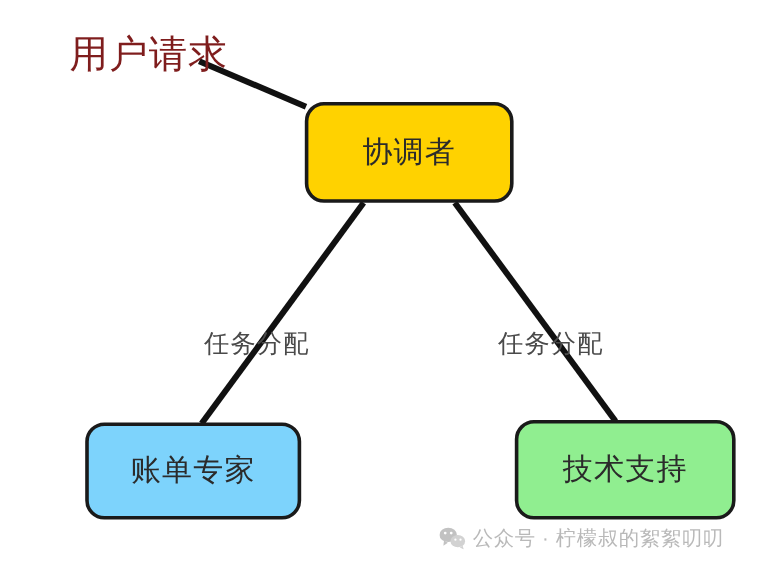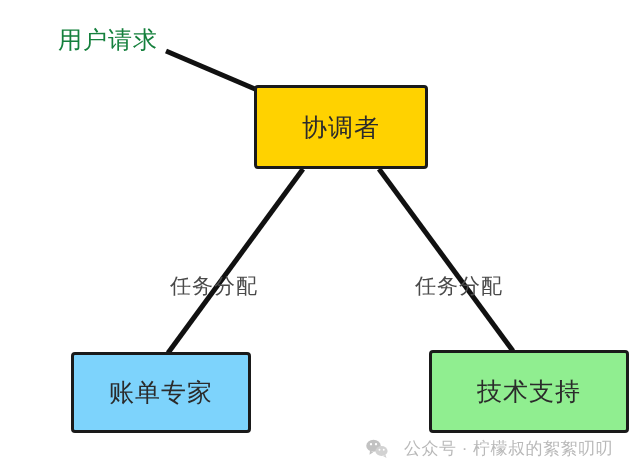--- a/index.html
+++ b/index.html
@@ -24,21 +24,21 @@
   }
 
   
   .node {
     position: absolute;
     box-sizing: border-box;
     display: flex;
     align-items: center;
     justify-content: center;
     border: 3px solid #1a1a1a;
-    border-radius: 4px;
+    border-radius: 16px;
     text-align: center;
     line-height: 1;
   }
   .node-label {
     font-size: 25px;
     color: #2b2b2b;
     letter-spacing: 1px;
     font-family: "Liberation Serif", "DejaVu Serif", serif;
   }
 
@@ -52,30 +52,30 @@
   #node-billing {
     left: 71px;
     top: 352px;
     width: 180px;
     height: 81px;
     background: #7dd3fc;
   }
   #node-tech {
     left: 429px;
     top: 350px;
-    width: 200px;
+    width: 184px;
     height: 83px;
     background: #90EE90;
   }
 
   
   .diagram-text {
     position: absolute;
-    font-size: 24px;
-    color: #15803d;
+    font-size: 32px;
+    color: #7f1d1d;
     white-space: nowrap;
     letter-spacing: 1px;
     font-family: "Liberation Serif", "DejaVu Serif", serif;
   }
   #label-user-request {
     left: 58px;
     top: 24px;
   }
   #label-edge-left {
     left: 170px;
@@ -90,21 +90,21 @@
     color: #4a4a4a;
   }
 
   
   #watermark {
     position: absolute;
     left: 366px;
     top: 437px;
     display: flex;
     align-items: center;
-    gap: 16px;
+    gap: 6px;
     color: #b9b9b9;
     font-size: 17px;
     font-family: "Liberation Sans", "DejaVu Sans", sans-serif;
     white-space: nowrap;
   }
   #watermark .wm-text { letter-spacing: 0.5px; }
   #wechat-icon { display: block; }
 </style>
 </head>
 <body>

